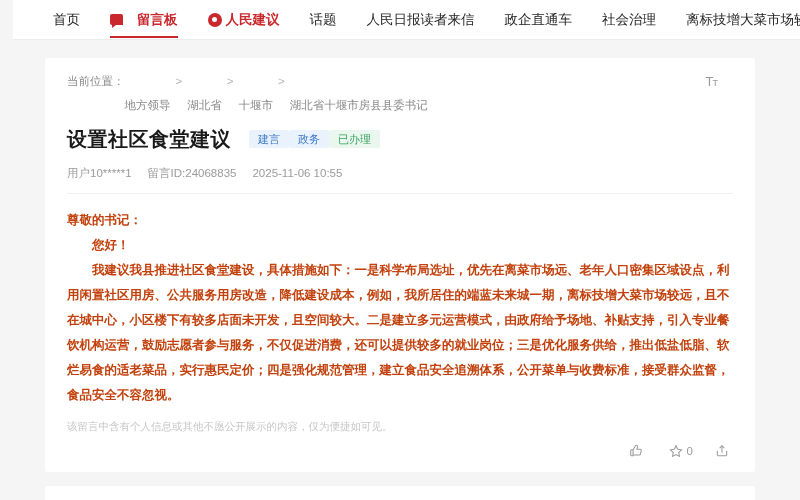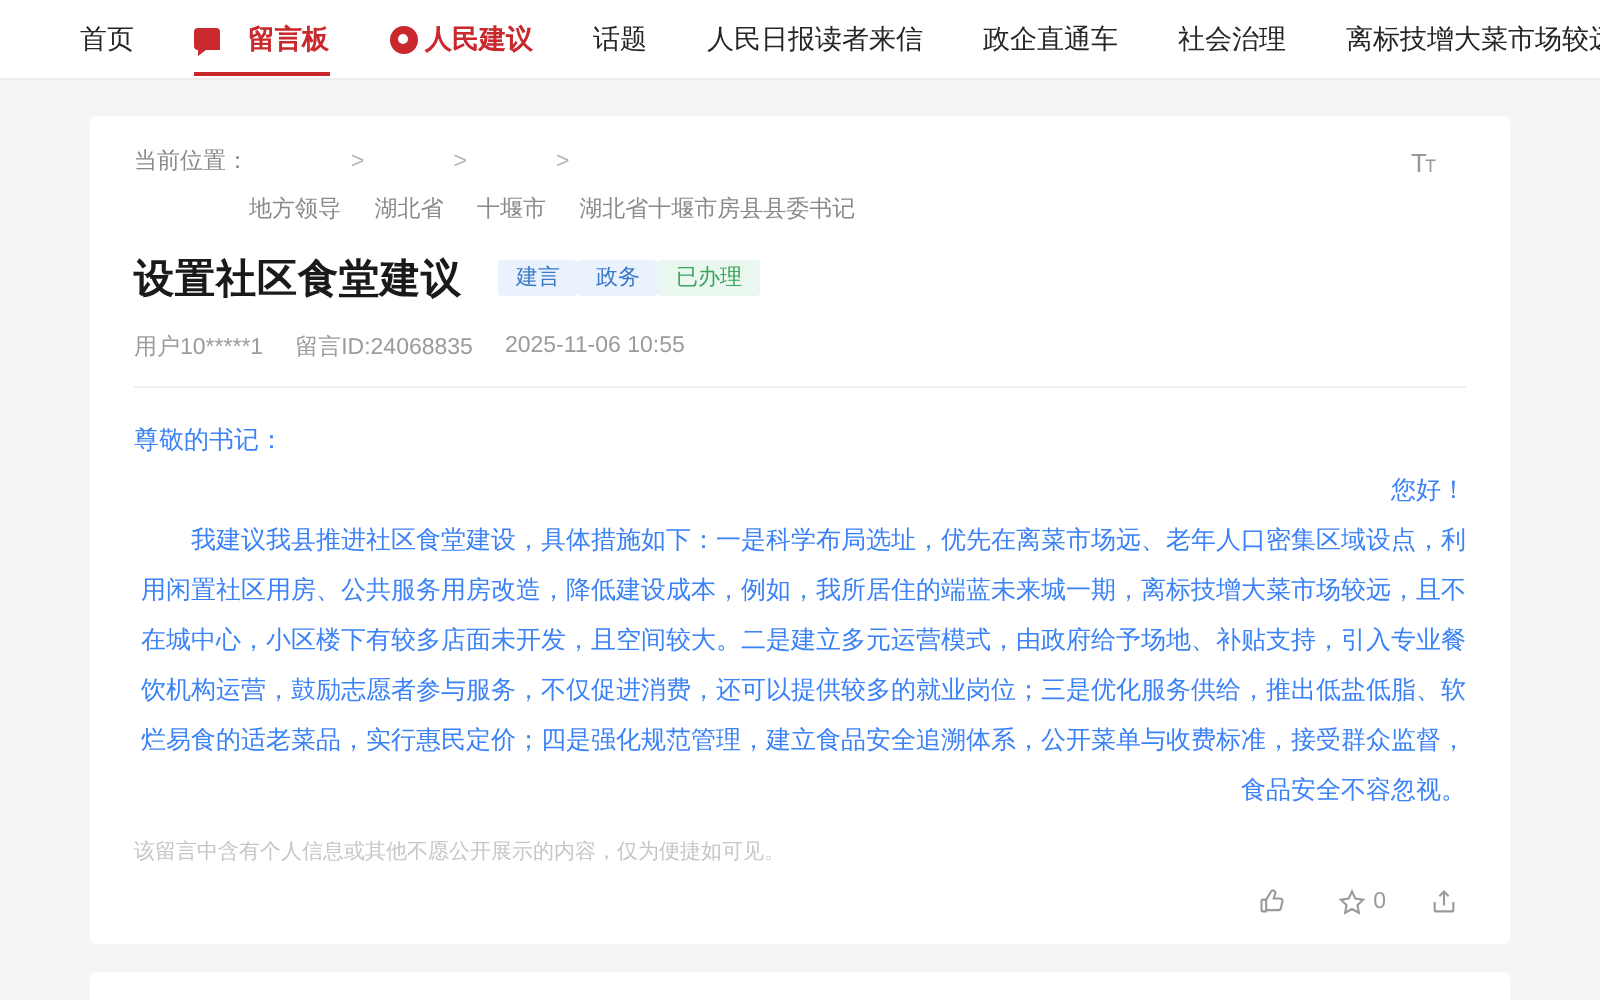--- a/index.html
+++ b/index.html
@@ -18,20 +18,21 @@
 
   
   .topnav {
     background: #ffffff;
     height: 40px;
     display: flex;
     align-items: center;
     padding-left: 40px;
     box-sizing: border-box;
     border-bottom: 1px solid #ececec;
+    margin-left: 13px;
   }
   .nav-item {
     font-size: 13.5px;
     color: #262626;
     margin-right: 30px;
     white-space: nowrap;
     cursor: pointer;
     display: flex;
     align-items: center;
     line-height: 1;
@@ -173,28 +174,28 @@
 
   .divider {
     border-top: 1px solid #efefef;
     margin: 12px 0 0 0;
   }
 
   .content {
     margin-top: 14px;
     font-size: 12.5px;
     line-height: 2;
-    color: #3b82f6;
+    color: #c2410c;
+    font-weight: bold;
   }
   .content p {
     margin: 0;
   }
   .content p.indent {
     text-indent: 2em;
-    text-align: right;
   }
 
   .notice {
     margin-top: 10px;
     font-size: 10.5px;
     color: #c6c6c6;
     line-height: 1.6;
   }
 
   .actions {

